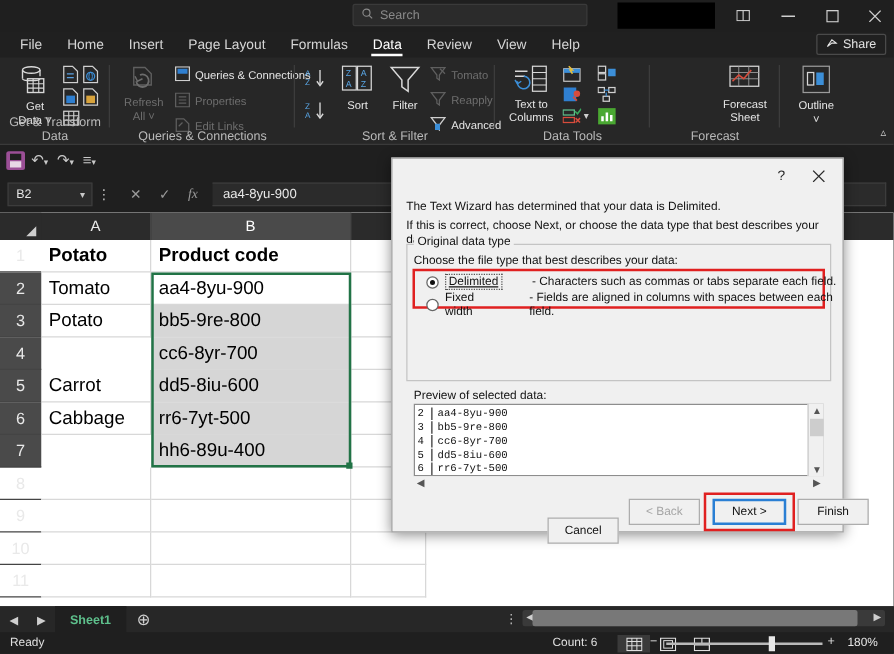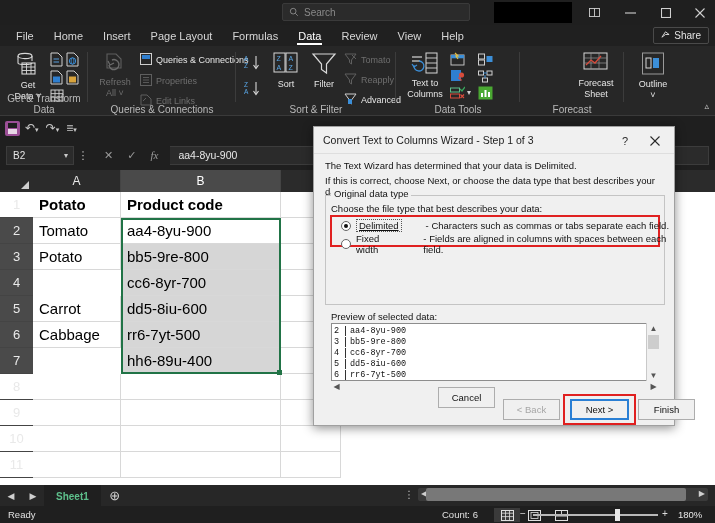--- a/index.html
+++ b/index.html
@@ -633,23 +633,20 @@
     </span>
     <span class="zminus">−</span>
     <div class="zoomslider">
         <span class="knob"></span>
       </div>
     <span class="zplus">+</span>
     <span class="zlevel">180%</span>
   </div>
 
   <div class="dialog">
-    <div class="dlg-title">
-      <span class="t">Convert Text to Columns Wizard - Step 1 of 3</span>
-    </div>
     <div class="dlg-help">?</div>
     <div class="dlg-close">
       <svg width="10" height="10" viewBox="0 0 10 10">
           <line x1="0.5" y1="0.5" x2="9.5" y2="9.5" stroke="#2a2a2a" stroke-width="1.1"></line>
           <line x1="9.5" y1="0.5" x2="0.5" y2="9.5" stroke="#2a2a2a" stroke-width="1.1"></line>
         </svg>
     </div>
 
     <div class="dlg-line" style="top:33px;">The Text Wizard has determined that your data is Delimited.</div>
     <div class="dlg-line" style="top:48px;">If this is correct, choose Next, or choose the data type that best describes your data.</div>
@@ -704,20 +701,20 @@
       <div class="arrowglyph" style="left:0; top:0; width:13px; height:11px;">▲</div>
       <div class="pv-vthumb" style="left:1px; top:12px; width:11px; height:14px;"></div>
       <div class="arrowglyph" style="left:0; bottom:0; width:13px; height:11px;">▼</div>
     </div>
 
     <div class="pv-hscroll" style="left:17px; top:254px; width:328px; height:11px;">
       <div class="arrowglyph" style="left:0; top:0; width:11px; height:11px;">◀</div>
       <div class="arrowglyph" style="right:0; top:0; width:11px; height:11px;">▶</div>
     </div>
 
-    <div class="dlgbtn" style="left:124px; top:260px; width:57px;">Cancel</div>
+    <div class="dlgbtn" style="left:124px; top:287px; width:57px;">Cancel</div>
     <div class="dlgbtn disabled" style="left:189px; top:272px; width:57px;">&lt; Back</div>
     <div class="redbox" style="left:249px; top:267px; width:73px; height:31px;"></div>
     <div class="dlgbtn focused" style="left:256px; top:272px; width:59px;">Next &gt;</div>
     <div class="dlgbtn" style="left:324px; top:272px; width:57px;">Finish</div>
   </div>
 
 </div>
 
 </body></html>

